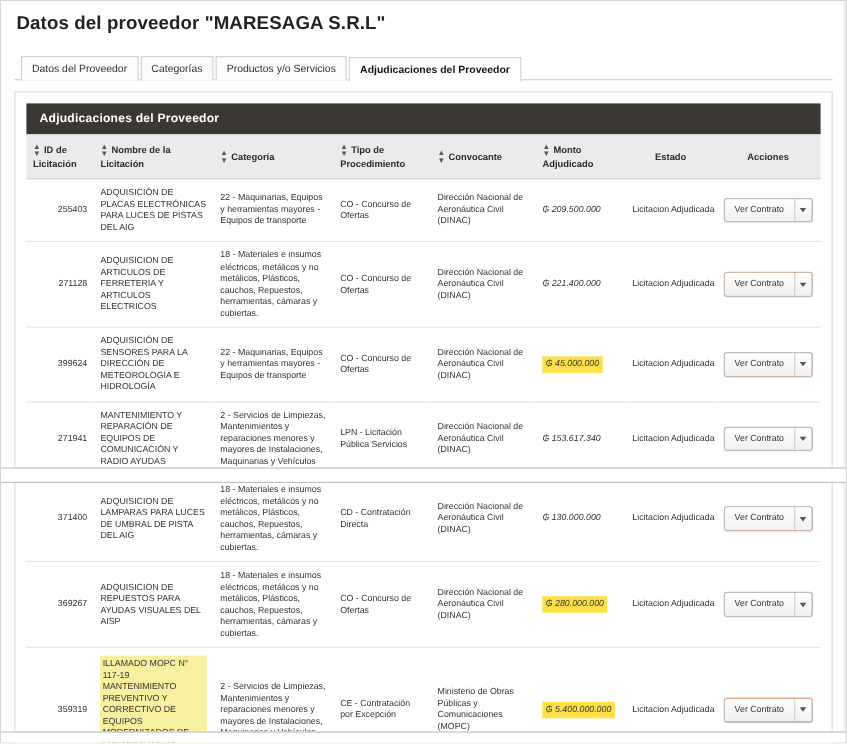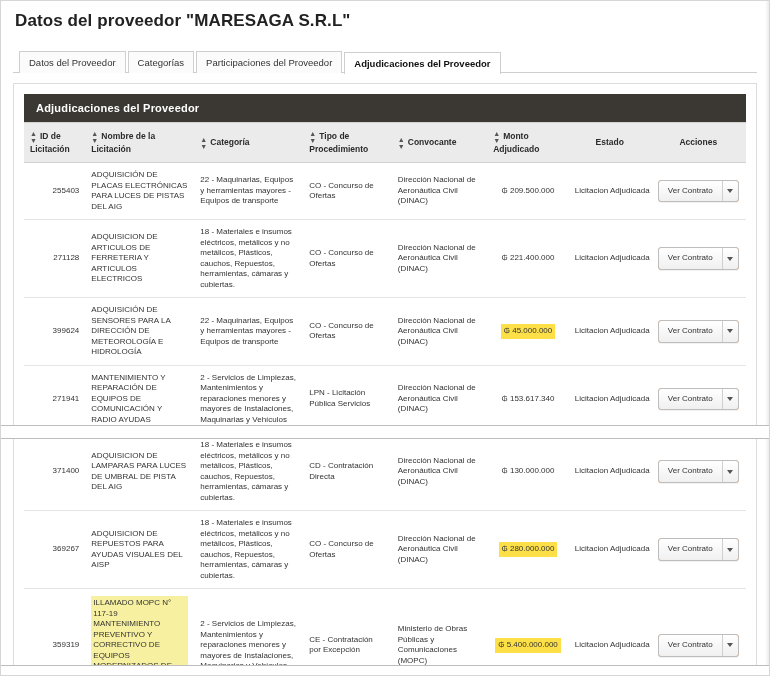--- a/index.html
+++ b/index.html
@@ -104,21 +104,21 @@
   }
   .sort-ic i { display:block; font-style: normal; }
   table.grid tbody td {
     border-bottom: 1px solid #e4e4e4;
     padding: 7px 6px;
     vertical-align: middle;
     line-height: 10.5px;
     font-size: 8px;
   }
   td.num { text-align: right; }
-  td.money { text-align: center; white-space: nowrap; }
+  td.money { text-align: left; white-space: nowrap; font-style: italic; }
   td.money span.hl {
     background: #fde047;
     padding: 2px 3px;
     display: inline-block;
   }
   td.estado { text-align: left; white-space: nowrap; }
   td.acciones { text-align: center; }
 
   .btn-group {
     display: inline-flex;
@@ -182,21 +182,21 @@
 <body>
 
 <div id="page">
 
   <div class="page-title">Datos del proveedor "MARESAGA S.R.L"</div>
 
   <div class="tabs-wrap">
     <div class="tabs">
       <div class="tab">Datos del Proveedor</div>
       <div class="tab">Categorías</div>
-      <div class="tab">Participaciones del Proveedor</div>
+      <div class="tab">Productos y/o Servicios</div>
       <div class="tab active">Adjudicaciones del Proveedor</div>
     </div>
   </div>
 
   <div class="panel">
     <div class="panel-header">Adjudicaciones del Proveedor</div>
 
     <table class="grid">
       <colgroup>
         <col style="width:9%">

